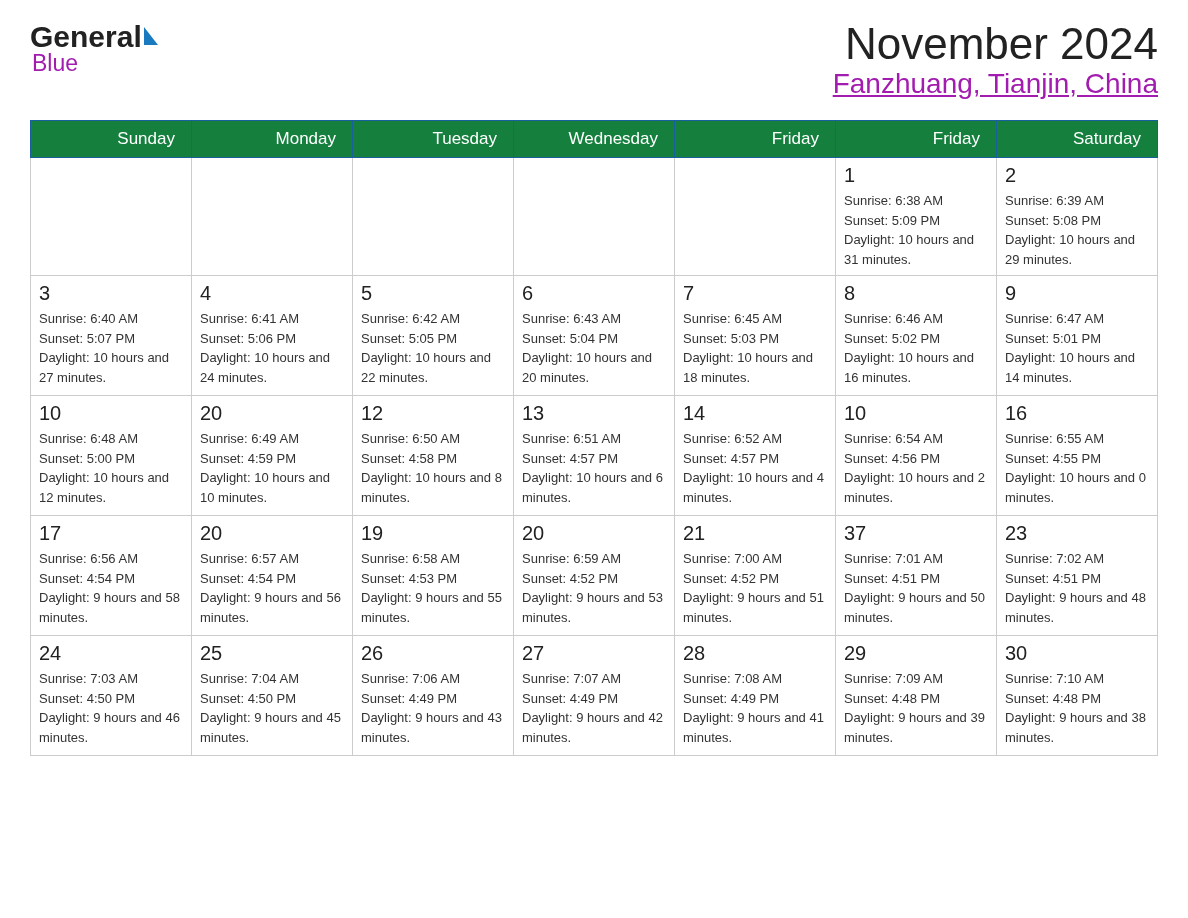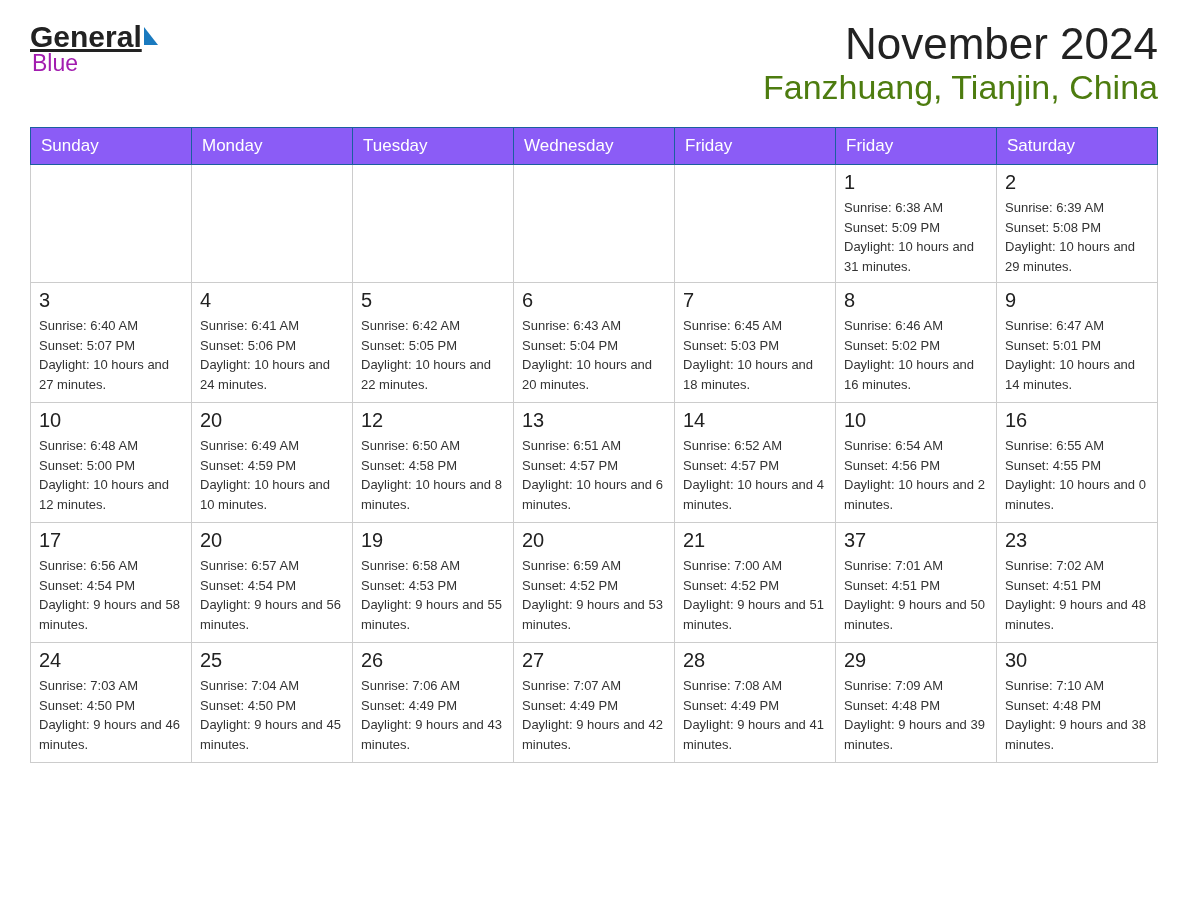--- a/index.html
+++ b/index.html
@@ -25,35 +25,36 @@
     .title-block {
       text-align: right;
     }
     .title-block h1 {
       font-size: 44px;
       font-weight: normal;
       color: #222;
       line-height: 1.1;
     }
     .title-block h2 {
-      font-size: 34px;
-      font-weight: normal;
-      color: #4d7c0f;
+      font-size: 28px;
+      font-weight: normal;
+      color: #a21caf;
+      text-decoration: underline;
     }
     .calendar {
       width: 100%;
       border-collapse: collapse;
     }
     .calendar thead tr th {
-      background-color: #8b5cf6;
+      background-color: #15803d;
       color: #fff;
       font-size: 17px;
       font-weight: normal;
-      padding: 8px 10px;
-      text-align: left;
+      padding: 8px 16px;
+      text-align: right;
       border: 1px solid #1a5f9e;
     }
     .calendar tbody tr td {
       vertical-align: top;
       border: 1px solid #ccc;
       padding: 6px 8px;
       width: 14.28%;
       min-height: 110px;
       font-size: 13px;
       color: #222;
@@ -76,21 +77,20 @@
     .calendar tbody tr:first-child td {
       height: 110px;
     }
     .calendar tbody tr td {
       height: 120px;
     }
     .logo-row {
       display: flex;
       align-items: center;
       gap: 0;
-      text-decoration: underline;
     }
     .logo-text-general {
       font-size: 30px;
       font-weight: bold;
       color: #222;
     }
     .logo-arrow {
       width: 0;
       height: 0;
       border-style: solid;

